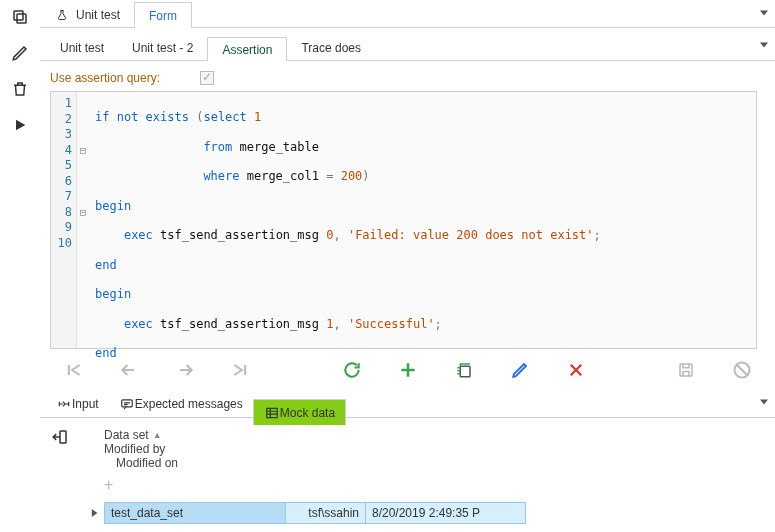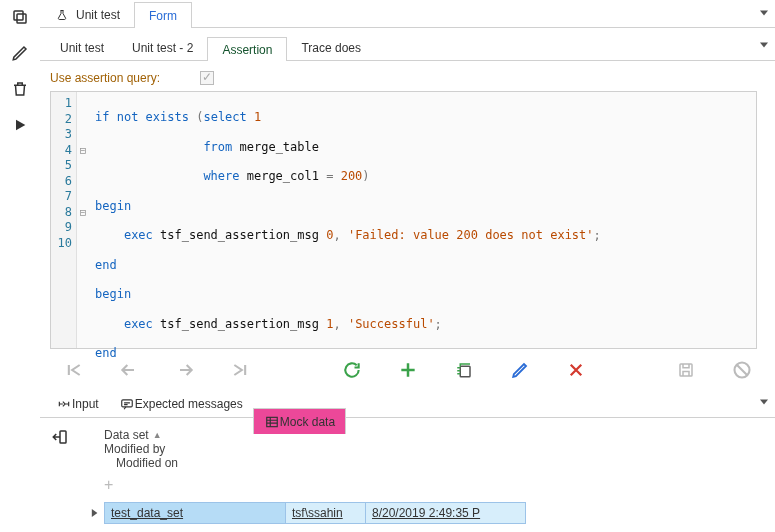--- a/index.html
+++ b/index.html
@@ -54,38 +54,38 @@
   .toolbar { display:flex; justify-content:space-between; padding:10px 22px 6px 22px; }
   .toolbar .grp { display:flex; gap:34px; }
   .tb-btn { width:22px; height:22px; display:flex; align-items:center; justify-content:center; }
   .tb-gray { color:#bbb; }
   .tb-green { color:#3aa24a; }
   .tb-blue { color:#2a6cd6; }
   .tb-red { color:#d43a2f; }
 
   .bottom-tabs { display:flex; align-items:flex-end; height:28px; position:relative; padding-left:6px; margin-top:2px;}
   .bottom-tabs .tab { padding:4px 10px; height:26px; display:flex; align-items:center; cursor:pointer; color:#333; }
-  .bottom-tabs .tab.active { border:1px solid #d0d0d0; border-bottom:none; background:#ec4899; position:relative; top:17px;}
+  .bottom-tabs .tab.active { border:1px solid #d0d0d0; border-bottom:none; background:#84cc16; position:relative; top:8px;}
   .bottom-row-line { border-bottom:1px solid #d0d0d0; }
 
   .grid-area { display:flex; }
   .grid-left-rail { width:40px; display:flex; flex-direction:column; align-items:center; padding-top:10px; }
   .grid-body { flex:1; padding:6px 14px 0 6px; }
   .grid-headers { display:flex; color:#444; padding:4px 0 6px 18px;flex-direction:column; }
   .gh-dataset { width:182px; }
   .gh-modby { width:80px; }
   .gh-modon { flex:1;margin-left:12px; }
   .sort-asc { display:inline-block; margin-left:4px; color:#888; font-size:9px; position:relative; top:-1px;}
   .grid-add { color:#bbb; font-size:16px; padding:0 0 8px 18px; cursor:pointer; }
-  .grid-row { display:flex; align-items:stretch; height:22px;text-decoration:underline; }
+  .grid-row { display:flex; align-items:stretch; height:22px; }
   .grid-row .row-marker { width:18px; display:flex; align-items:center; justify-content:center; color:#555; background:#fff;}
   .cell { display:flex; align-items:center; height:100%; border:1px solid #9cc3e8; background:#d7eefb; padding:0 6px; }
   .cell.sel { background:#b6dcf6; }
   .cell-dataset { width:182px; margin-right:0; border-right:1px solid #9cc3e8;}
-  .cell-modby { width:80px; border-left:none; border-right:1px solid #9cc3e8;}
+  .cell-modby { width:80px; border-left:none; border-right:1px solid #9cc3e8;justify-content:flex-end;}
   .cell-modon { width:160px; border-left:none; }
   .small-icon { width:16px; height:16px; display:inline-flex; align-items:center; justify-content:center; }
   svg { display:block; }
 </style>
 </head>
 <body>
 
 <div class="root">
 
   <div class="left-rail">

